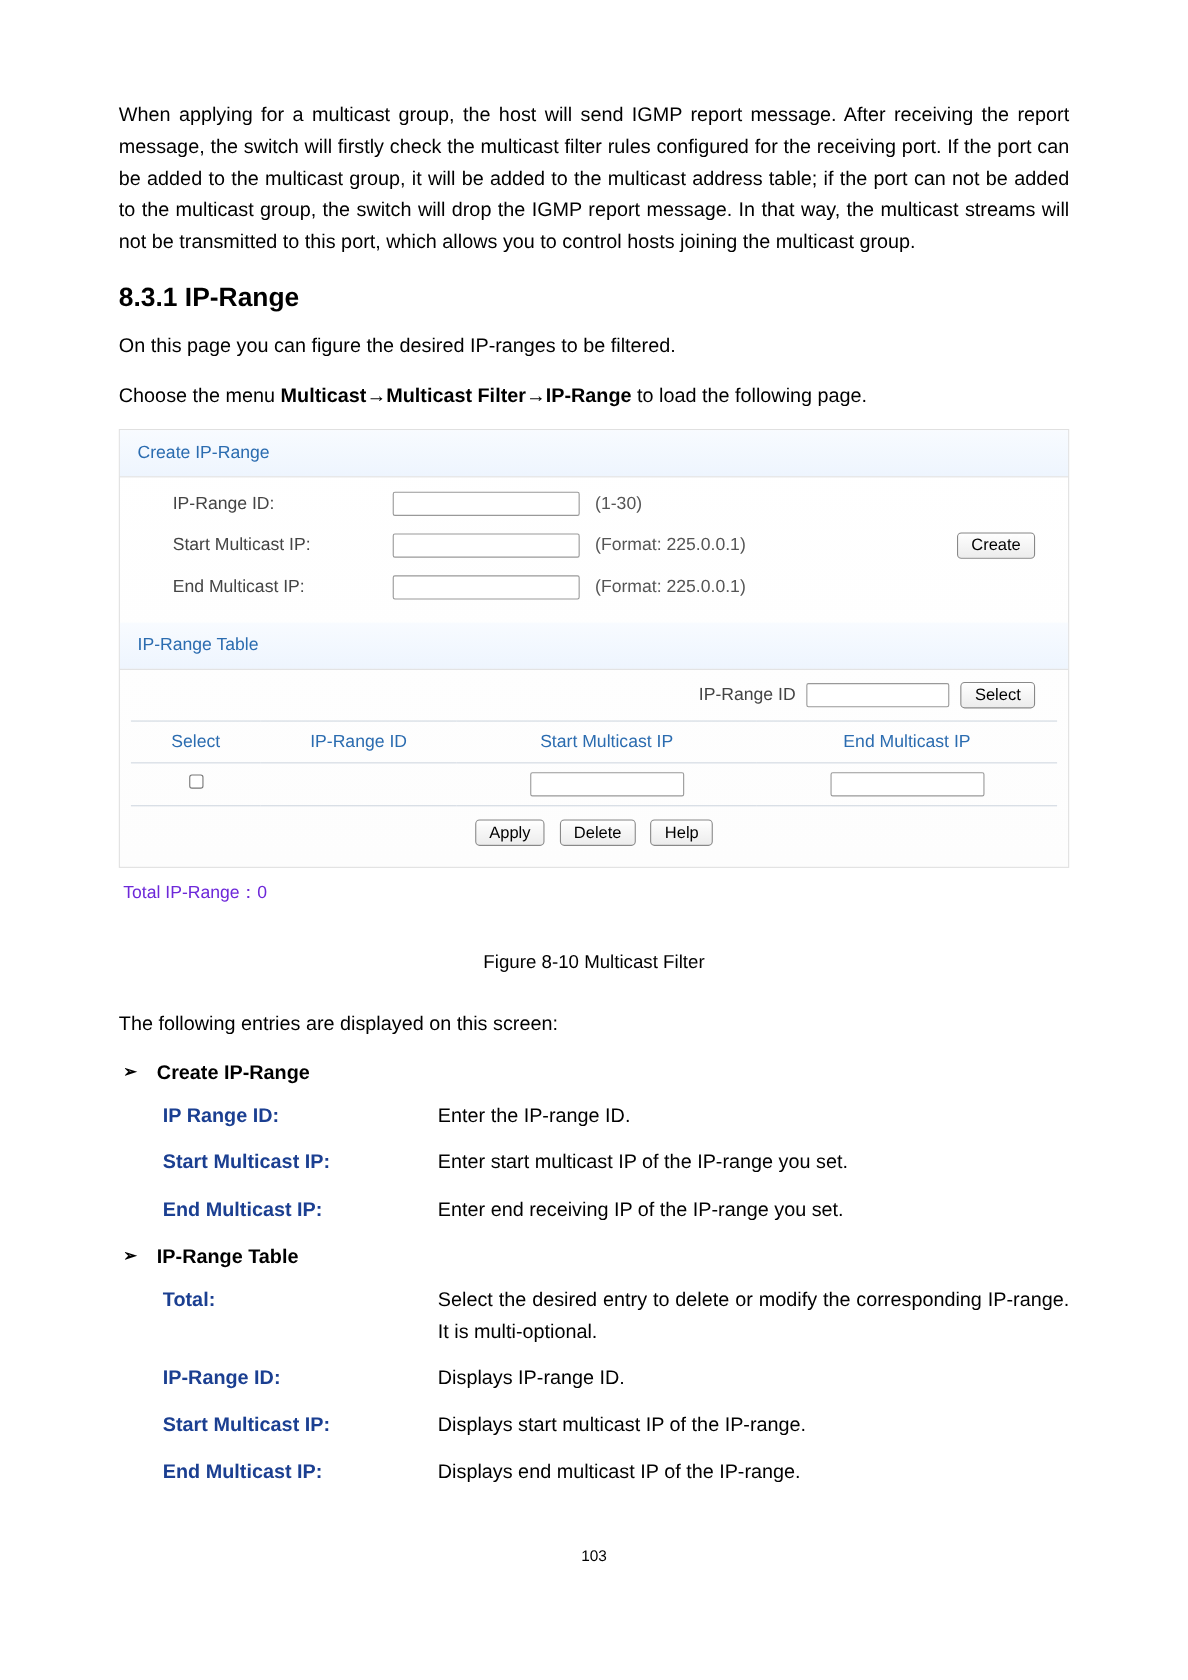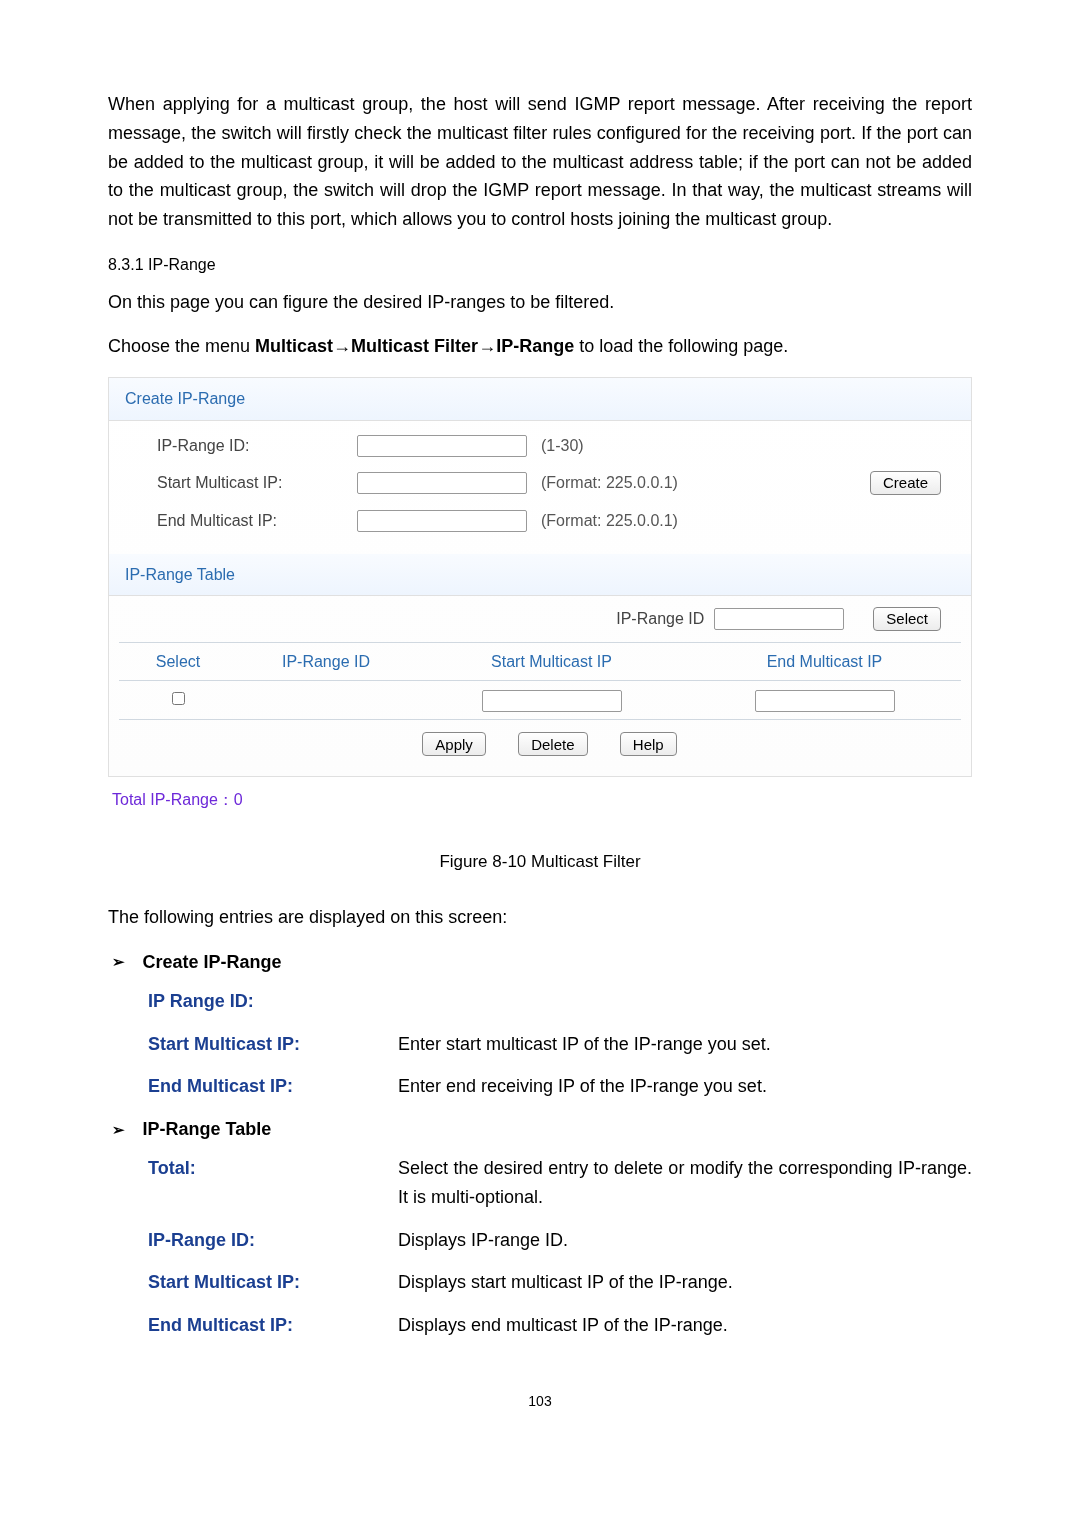--- a/index.html
+++ b/index.html
@@ -10,22 +10,22 @@
   }
   .page {
     width: 1080px;
     padding: 90px 108px 40px 108px;
     box-sizing: border-box;
     font-size: 18px;
     line-height: 1.6;
   }
   .para { text-align: justify; margin: 0 0 16px 0; }
   .h3 {
-    font-size: 16px;
-    font-weight: normal;
+    font-size: 24px;
+    font-weight: bold;
     margin: 18px 0 10px 0;
   }
   .bold { font-weight: bold; }
 
   
   .panel-wrap {
     margin: 14px 0 8px 0;
   }
   .panel {
     border: 1px solid #e0e0e0;
@@ -64,21 +64,20 @@
   .form-hint { color:#555; }
   .btn {
     font-family: inherit;
     font-size: 15px;
     padding: 1px 12px;
     border: 1px solid #888;
     border-radius: 4px;
     background: linear-gradient(#fff,#ececec);
     cursor: pointer;
     height: 24px;
-    margin-left: 19px;
   }
   .create-btn-slot {
     margin-left: auto;
     margin-right: 20px;
   }
 
   .table-area {
     padding: 6px 10px 4px 10px;
   }
   .filter-row {
@@ -239,20 +238,21 @@
 
   <p class="para">The following entries are displayed on this screen:</p>
 
   <div class="arrow-line">
     <span class="arrow-ic">➢</span>
     <span>Create IP-Range</span>
   </div>
 
   <div class="def-row">
     <div class="def-term">IP Range ID:</div>
+    <div class="def-desc">Enter the IP-range ID.</div>
   </div>
   <div class="def-row">
     <div class="def-term">Start Multicast IP:</div>
     <div class="def-desc">Enter start multicast IP of the IP-range you set.</div>
   </div>
   <div class="def-row">
     <div class="def-term">End Multicast IP:</div>
     <div class="def-desc">Enter end receiving IP of the IP-range you set.</div>
   </div>
 

